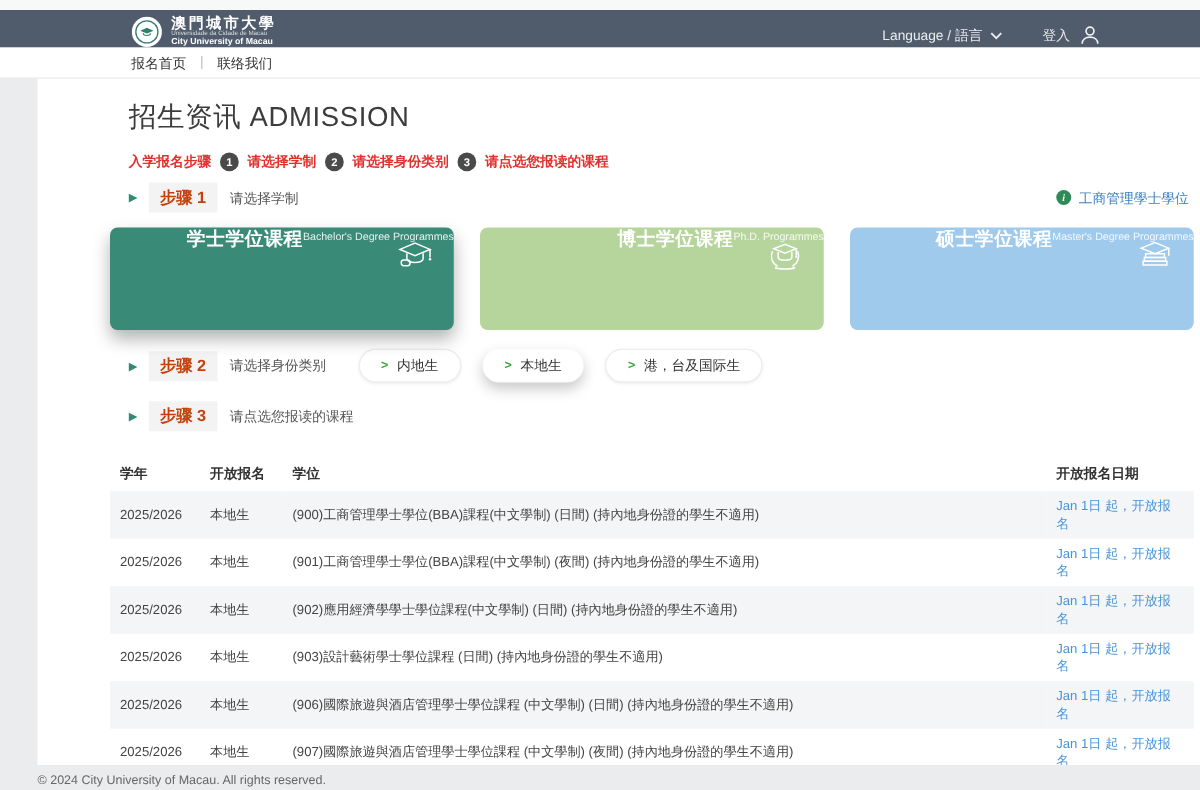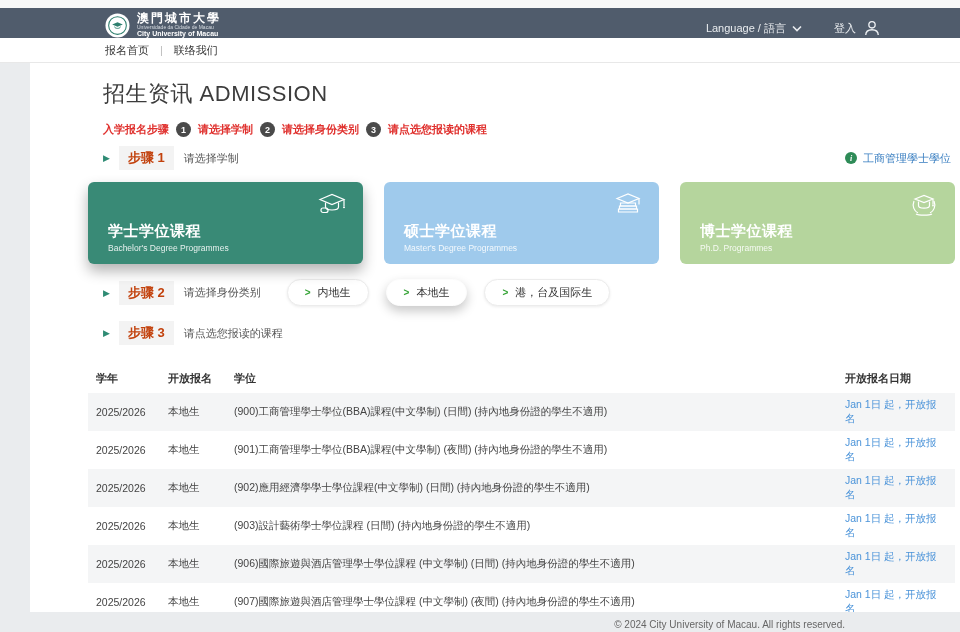--- a/index.html
+++ b/index.html
@@ -36,21 +36,21 @@
   .num-circle { width:15px; height:15px; border-radius:50%; background:#4a4a4a; color:#fff; font-size:9px; display:inline-flex; align-items:center; justify-content:center; font-weight:bold; }
 
   .step-row { display:flex; align-items:center; margin-left:15px; }
   .tri { color:#2e8b74; font-size:9px; }
   .step-label { background:#f3f3f3; color:#c2410c; font-weight:bold; font-size:13px; padding:3px 9px; margin:0 10px 0 9px; }
   .step-desc { font-size:11px; color:#555; }
   .guide-link { margin-left:auto; display:flex; align-items:center; gap:6px; font-size:11px; color:#3a7fc1; cursor:pointer; margin-right:4px; }
   .info-dot { width:12px; height:12px; border-radius:50%; background:#2e8b57; color:#fff; font-size:8px; font-weight:bold; display:inline-flex; align-items:center; justify-content:center; font-family:"Liberation Serif", serif; font-style:italic; }
 
   .cards-row { display:flex; gap:21px; margin:12px 0 15px 0; }
-  .degree-card { flex:1; height:82px; border-radius:6px; position:relative; display:flex; flex-direction:column; justify-content:flex-end; padding:0 0 11px 20px; cursor:pointer; }
+  .degree-card { flex:1; height:82px; border-radius:6px; position:relative; display:flex; flex-direction:row; justify-content:flex-end; padding:0 0 11px 20px; cursor:pointer; }
   .degree-card.selected { box-shadow:0 7px 14px rgba(0,0,0,.30); }
   .degree-card .dc-title { color:#fff; font-size:15px; font-weight:bold; letter-spacing:.5px; }
   .degree-card .dc-sub { color:rgba(255,255,255,.88); font-size:8.5px; margin-top:2px; }
   .degree-card .dc-icon { position:absolute; top:9px; right:15px; }
 
   .pills { display:flex; gap:17px; margin-left:26px; }
   .pill { background:#fff; border:1px solid #ececec; border-radius:15px; padding:5px 17px; font-size:11px; color:#333; display:flex; align-items:center; gap:7px; box-shadow:0 1px 3px rgba(0,0,0,.08); cursor:pointer; }
   .pill .chev { color:#36a437; font-weight:bold; font-size:10px; }
   .pill.selected { box-shadow:0 5px 11px rgba(0,0,0,.22); border-color:#fdfdfd; }
 
@@ -61,21 +61,21 @@
   table { width:100%; border-collapse:collapse; margin-top:20px; }
   th { text-align:left; font-size:11px; color:#333; padding:6px 8px 7px 8px; }
   td { font-size:10.5px; color:#444; padding:5px 8px; }
   tr.shaded { background:#f4f5f6; }
   th.c-year, td.c-year { width:72px; }
   th.c-cat,  td.c-cat  { width:66px; }
   th.c-date, td.c-date { width:118px; }
   .date-link { color:#4a93d9; text-decoration:none; cursor:pointer; }
 
   
-  .footer { width:815px; margin-left:30px; text-align:right; font-size:10px; color:#666; padding-top:7px; }
+  .footer { width:815px; margin-left:30px; text-align:left; font-size:10px; color:#666; padding-top:7px; }
 
   svg { display:block; }
 </style>
 </head>
 <body>
 
 <div class="top-strip"></div>
 
 <div class="header">
   <div class="logo">
@@ -153,47 +153,47 @@
           <path d="M4 8.5 L16 3.5 L28 8.5 L16 13.5 Z"></path>
           <path d="M9.5 11.5 v4.5 c0 1.8 3 3 6.5 3 s6.5-1.2 6.5-3 v-4.5"></path>
           <path d="M28 9 v6"></path>
             <circle cx="28" cy="16.3" r="1" fill="#fff" stroke="none"></circle>
           <rect x="5" y="17" width="7" height="4.5" rx="2"></rect>
         </svg>
       </span>
       <div class="dc-title">学士学位课程</div>
       <div class="dc-sub">Bachelor's Degree Programmes</div>
     </div>
-    <div class="degree-card" style="background: rgb(159, 202, 236);">
-      <span class="dc-icon">
-        <svg width="32" height="27" viewBox="0 0 32 27" fill="none" stroke="#ffffff" stroke-width="1.2">
-          <path d="M5 7.5 L16 3 L27 7.5 L16 12 Z"></path>
-          <path d="M27 8 v5.5"></path>
-          <path d="M8.5 12 h15 v3 h-15 Z"></path>
-          <path d="M7.5 15 h17 v3 h-17 Z"></path>
-          <path d="M6.5 18 h19 v3 h-19 Z"></path>
-        </svg>
-      </span>
-      <div class="dc-title">硕士学位课程</div>
-      <div class="dc-sub">Master's Degree Programmes</div>
-    </div>
     <div class="degree-card" style="background: rgb(181, 213, 157);">
       <span class="dc-icon">
         <svg width="32" height="27" viewBox="0 0 32 27" fill="none" stroke="#ffffff" stroke-width="1.2">
           <path d="M6 10 C4 15 6 20 10 22"></path>
           <path d="M26 10 C28 15 26 20 22 22"></path>
           <path d="M7 8 L16 4.5 L25 8 L16 11.5 Z"></path>
           <path d="M10.5 10.5 v4 c0 1.6 2.5 2.6 5.5 2.6 s5.5-1 5.5-2.6 v-4"></path>
           <path d="M25 8.5 v5"></path>
             <circle cx="25" cy="14.5" r="0.9" fill="#fff" stroke="none"></circle>
           <path d="M8 23 c2.5 1.5 13.5 1.5 16 0"></path>
         </svg>
       </span>
       <div class="dc-title">博士学位课程</div>
       <div class="dc-sub">Ph.D. Programmes</div>
+    </div>
+    <div class="degree-card" style="background: rgb(159, 202, 236);">
+      <span class="dc-icon">
+        <svg width="32" height="27" viewBox="0 0 32 27" fill="none" stroke="#ffffff" stroke-width="1.2">
+          <path d="M5 7.5 L16 3 L27 7.5 L16 12 Z"></path>
+          <path d="M27 8 v5.5"></path>
+          <path d="M8.5 12 h15 v3 h-15 Z"></path>
+          <path d="M7.5 15 h17 v3 h-17 Z"></path>
+          <path d="M6.5 18 h19 v3 h-19 Z"></path>
+        </svg>
+      </span>
+      <div class="dc-title">硕士学位课程</div>
+      <div class="dc-sub">Master's Degree Programmes</div>
     </div>
   </div>
 
   <div class="step-row step2-row">
     <span class="tri">▶</span>
     <span class="step-label">步骤 2</span>
     <span class="step-desc">请选择身份类别</span>
     <div class="pills">
       <span class="pill">
         <span class="chev">&gt;</span>

